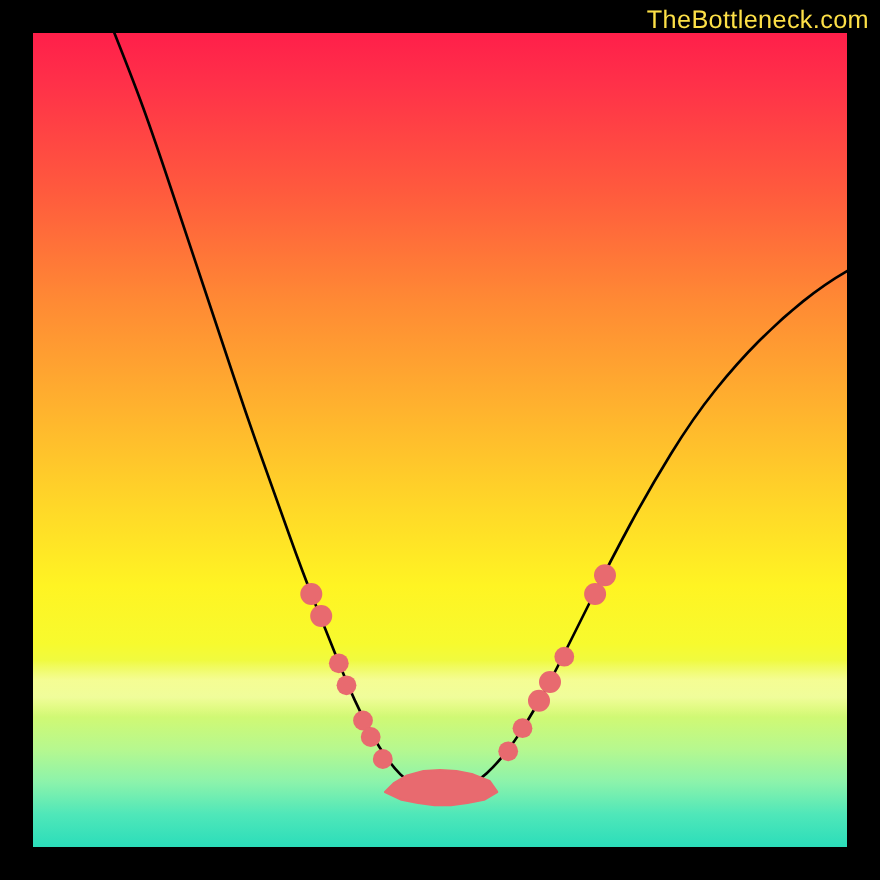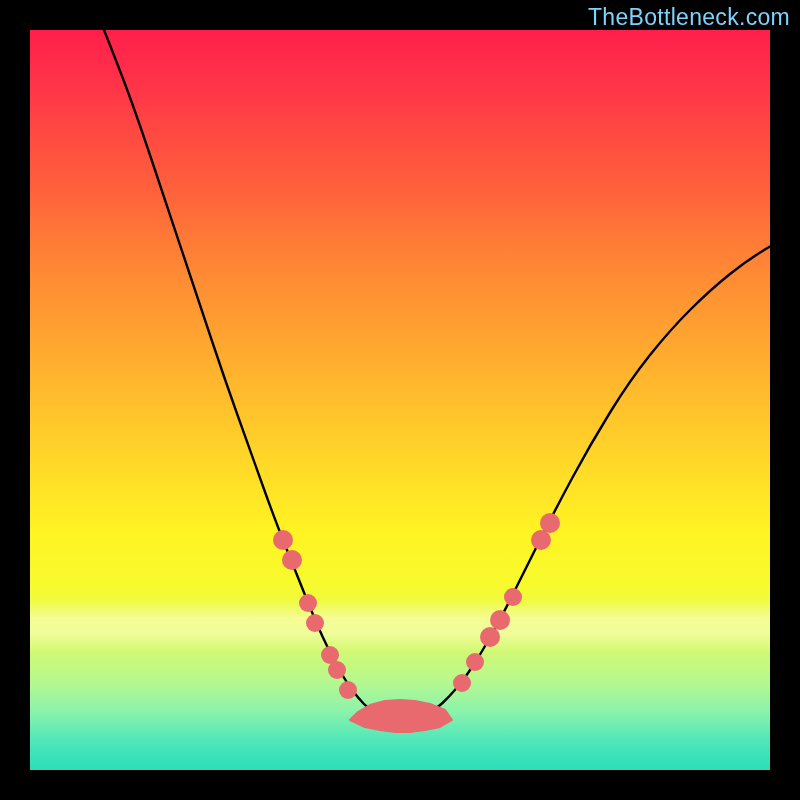--- a/index.html
+++ b/index.html
@@ -53,21 +53,21 @@
       rgba(255,255,200,0.55) 35%,
       rgba(255,255,200,0.55) 65%,
       rgba(255,255,180,0) 100%
     );
     pointer-events: none;
   }
   .watermark {
     position: absolute;
     top: 4px;
     right: 10px;
-    color: #7dd3fc;
+    color: #fde047;
     font-size: 23px;
     font-weight: 500;
     letter-spacing: 0.3px;
     user-select: none;
   }
   svg.plot {
     position: absolute;
     left: 30px;
     top: 30px;
     width: 740px;

